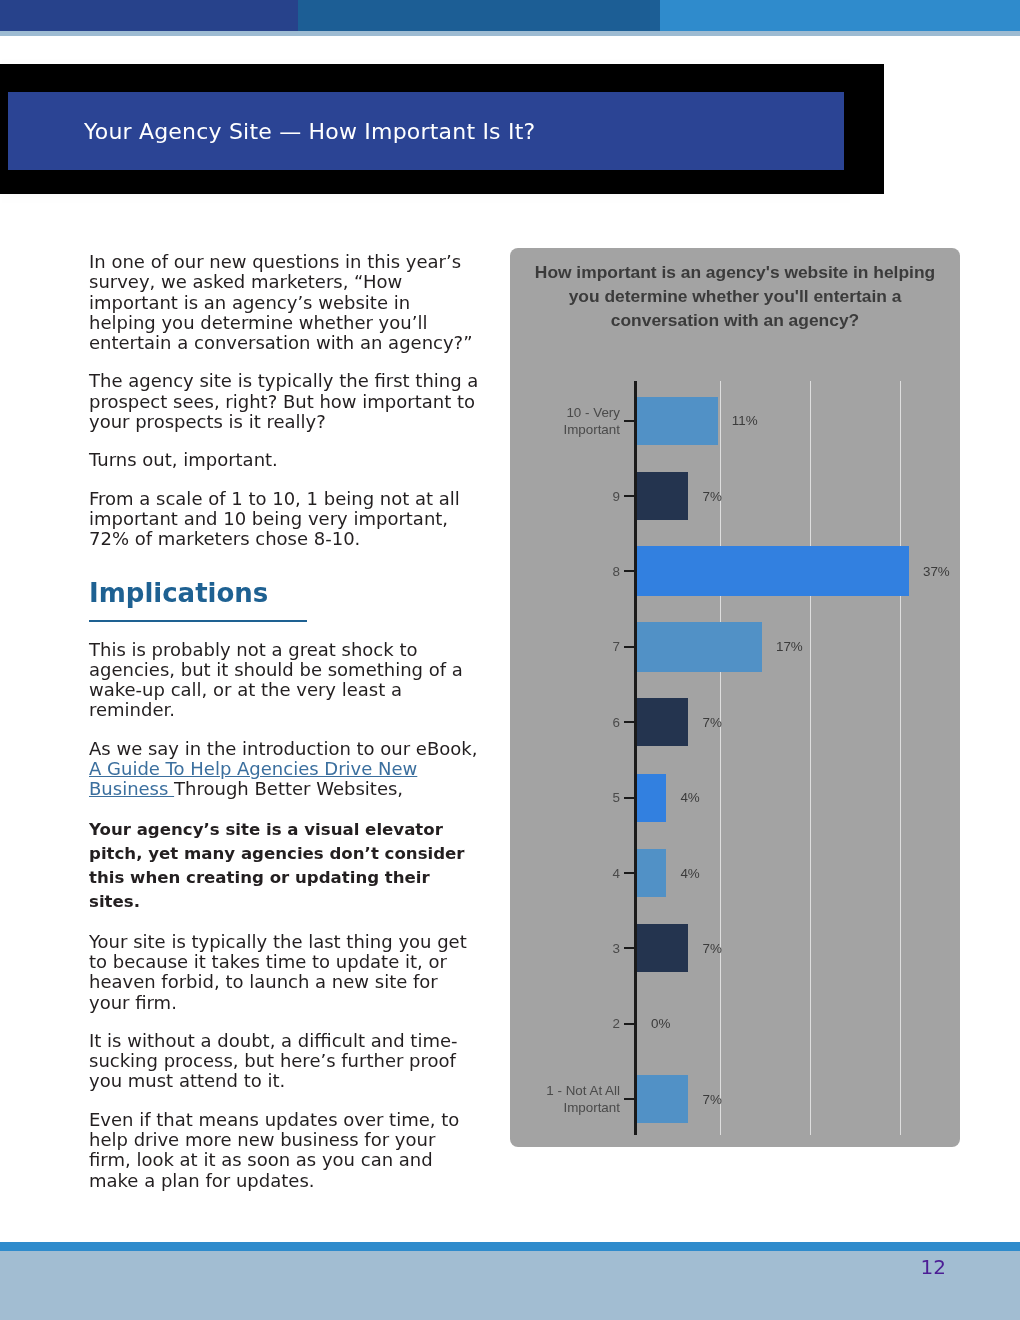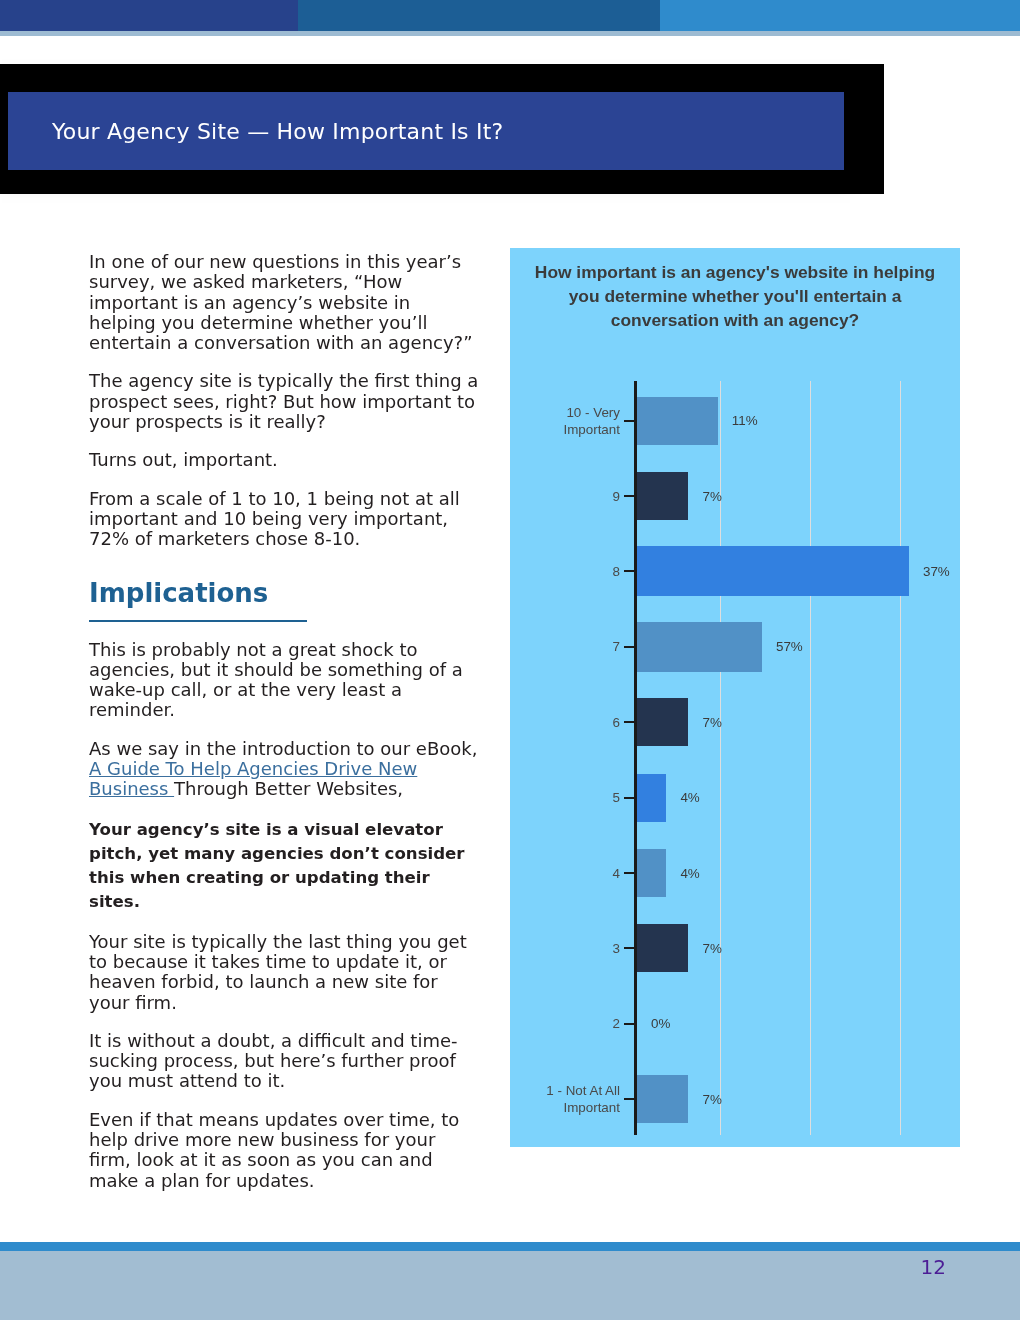--- a/index.html
+++ b/index.html
@@ -52,21 +52,21 @@
     background: #2B4494;
     box-shadow: 0 0 18px 6px rgba(0,0,0,0.85);
     display: flex;
     align-items: center;
   }
   .title-text {
     color: #ffffff;
     font-size: 22px;
     font-weight: 400;
     letter-spacing: 0.2px;
-    padding-left: 44px;
+    padding-left: 76px;
     font-family: "DejaVu Sans", sans-serif;
   }
 
   
   .text-col {
     position: absolute;
     left: 89px; top: 252px;
     width: 392px;
   }
   .para {
@@ -106,21 +106,22 @@
     margin: 0 0 18px 0;
     font-family: "DejaVu Sans", sans-serif;
   }
 
   
   .chart-panel {
     position: absolute;
     left: 510px; top: 248px;
     width: 450px;
     height: 899px;
-    background: #7dd3fc;
+    background: #a3a3a3;
+    border-radius: 8px;
   }
   .chart-title {
     margin: 12px 22px 0 22px;
     text-align: center;
     font-size: 17.4px;
     line-height: 24px;
     font-weight: 700;
     color: #3B3B3B;
     font-family: "Liberation Sans", sans-serif;
   }
@@ -270,21 +271,21 @@
       <div class="row" style="top: 152.8px;">
         <div class="cat-label">8</div>
         <div class="tick"></div>
         <div class="bar tall" style="width: 271.95px; background: rgb(50, 128, 224);"></div>
         <div class="val-label" style="left: 412.95px;">37%</div>
       </div>
       <div class="row" style="top: 228.2px;">
         <div class="cat-label">7</div>
         <div class="tick"></div>
         <div class="bar tall" style="width: 124.95px; background: rgb(81, 145, 198);"></div>
-        <div class="val-label" style="left: 265.95px;">57%</div>
+        <div class="val-label" style="left: 265.95px;">17%</div>
       </div>
       <div class="row" style="top: 303.6px;">
         <div class="cat-label">6</div>
         <div class="tick"></div>
         <div class="bar" style="width: 51.45px; background: rgb(36, 52, 79);"></div>
         <div class="val-label" style="left: 192.45px;">7%</div>
       </div>
       <div class="row" style="top: 379px;">
         <div class="cat-label">5</div>
         <div class="tick"></div>

